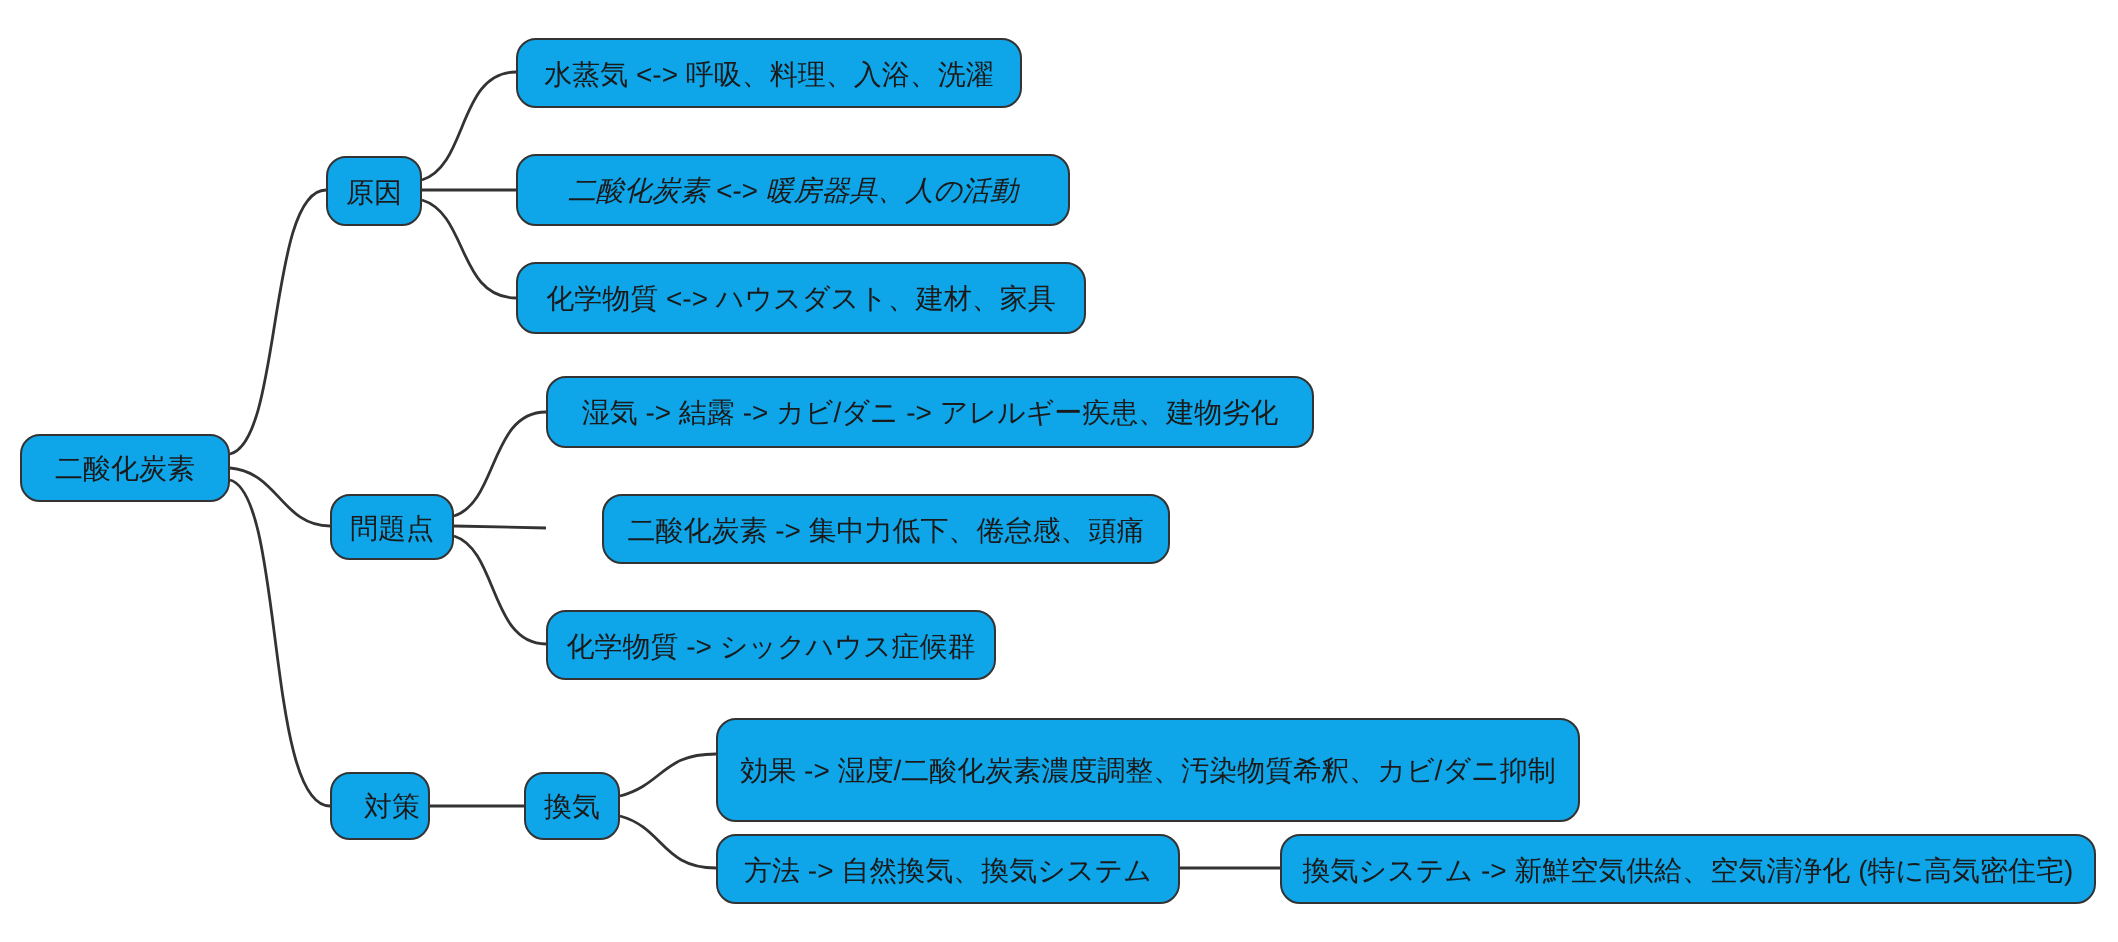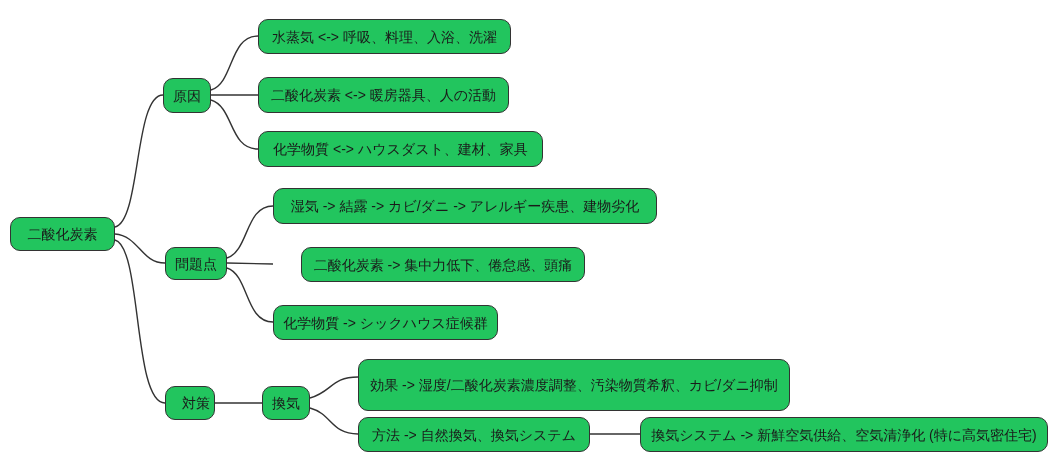--- a/index.html
+++ b/index.html
@@ -22,21 +22,21 @@
     pointer-events: none;
   }
   svg.edges path {
     fill: none;
     stroke: #333333;
     stroke-width: 1.4;
   }
   .node {
     position: absolute;
     box-sizing: border-box;
-    background: #22c55e;
+    background: #0ea5e9;
     border: 1.7px solid #333333;
     border-radius: 10px;
     color: #1a1a1a;
     font-size: 14px;
     line-height: 1;
     display: flex;
     align-items: center;
     justify-content: center;
     white-space: nowrap;
     overflow: hidden;
@@ -66,21 +66,21 @@
     <path d="M310,408 C332,414 331,434 358,434"></path>
     <path d="M590,434 L640,434"></path>
   </svg>
 
   <div class="node" style="left:10px;  top:217px; width:105px; height:34px;">二酸化炭素</div>
 
   <div class="node" style="left:163px; top:78px;  width:48px;  height:35px;">原因</div>
 
   <div class="node" style="left:258px; top:19px;  width:253px; height:35px;">水蒸気 &lt;-&gt; 呼吸、料理、入浴、洗濯</div>
 
-  <div class="node" style="left:258px; top:77px;  width:251px; height:36px;">二酸化炭素 &lt;-&gt; 暖房器具、人の活動</div>
+  <div class="node" style="left:258px; top:77px;  width:277px; height:36px;font-style:italic;">二酸化炭素 &lt;-&gt; 暖房器具、人の活動</div>
 
   <div class="node" style="left:258px; top:131px; width:285px; height:36px;">化学物質 &lt;-&gt; ハウスダスト、建材、家具</div>
 
   <div class="node" style="left:165px; top:247px; width:62px;  height:33px;">問題点</div>
 
   <div class="node" style="left:273px; top:188px; width:384px; height:36px;">湿気 -&gt; 結露 -&gt; カビ/ダニ -&gt; アレルギー疾患、建物劣化</div>
 
   <div class="node" style="left:273px; top:247px; width:284px; height:35px;margin-left:28px;">二酸化炭素 -&gt; 集中力低下、倦怠感、頭痛</div>
 
   <div class="node" style="left:273px; top:305px; width:225px; height:35px;">化学物質 -&gt; シックハウス症候群</div>

